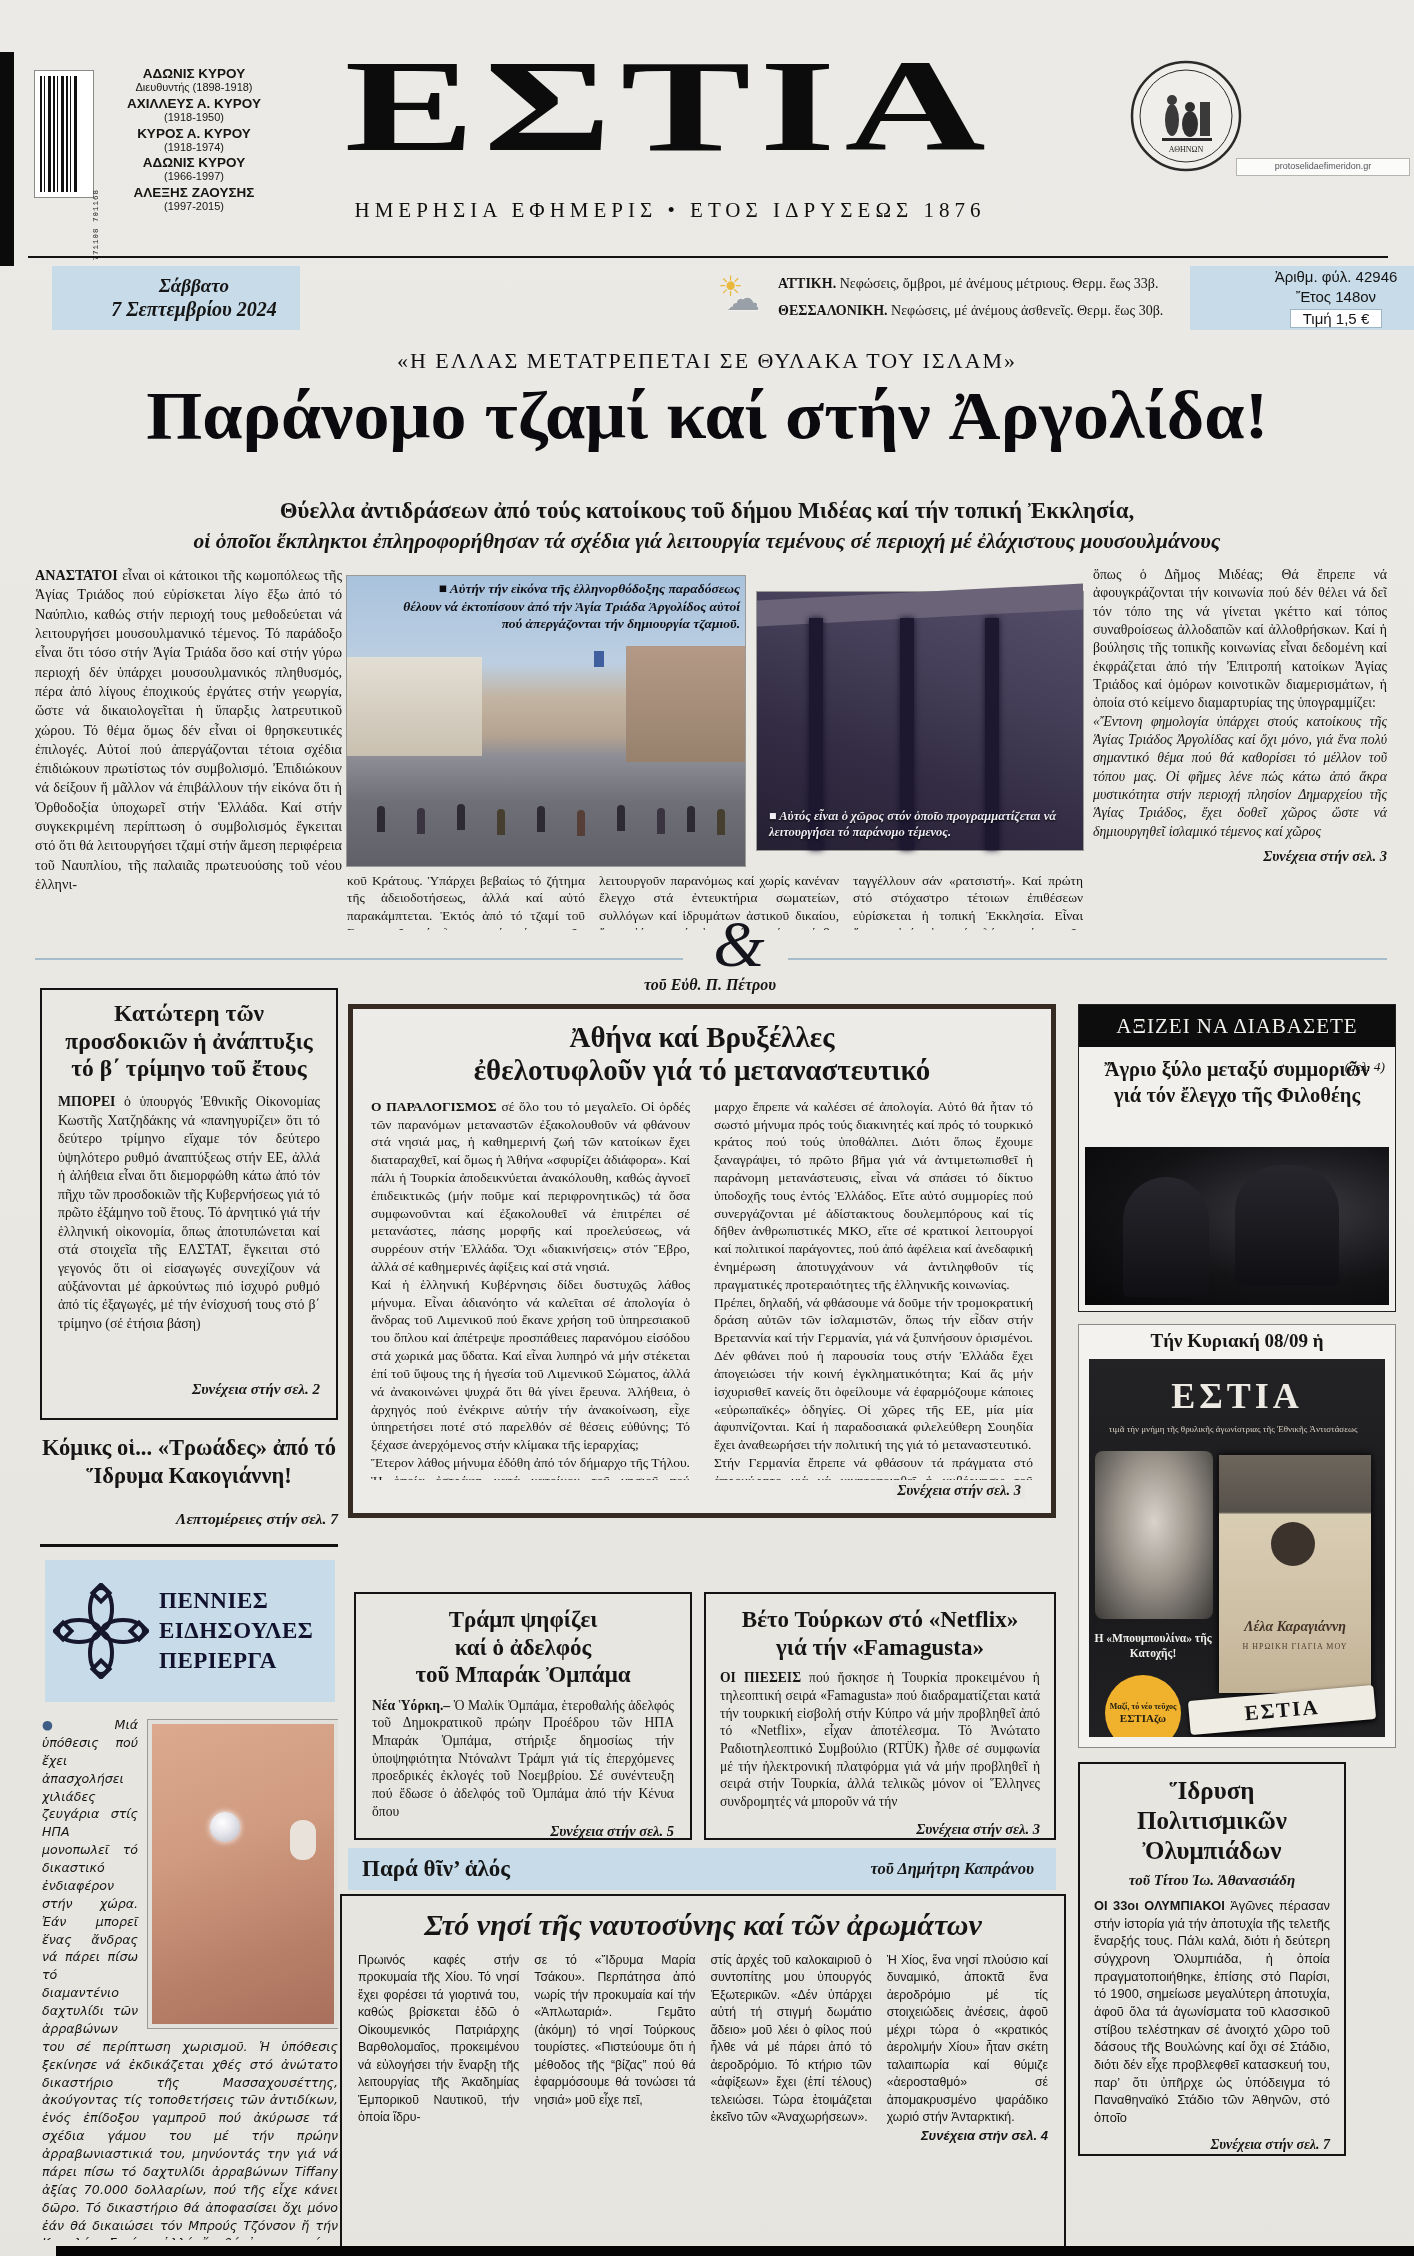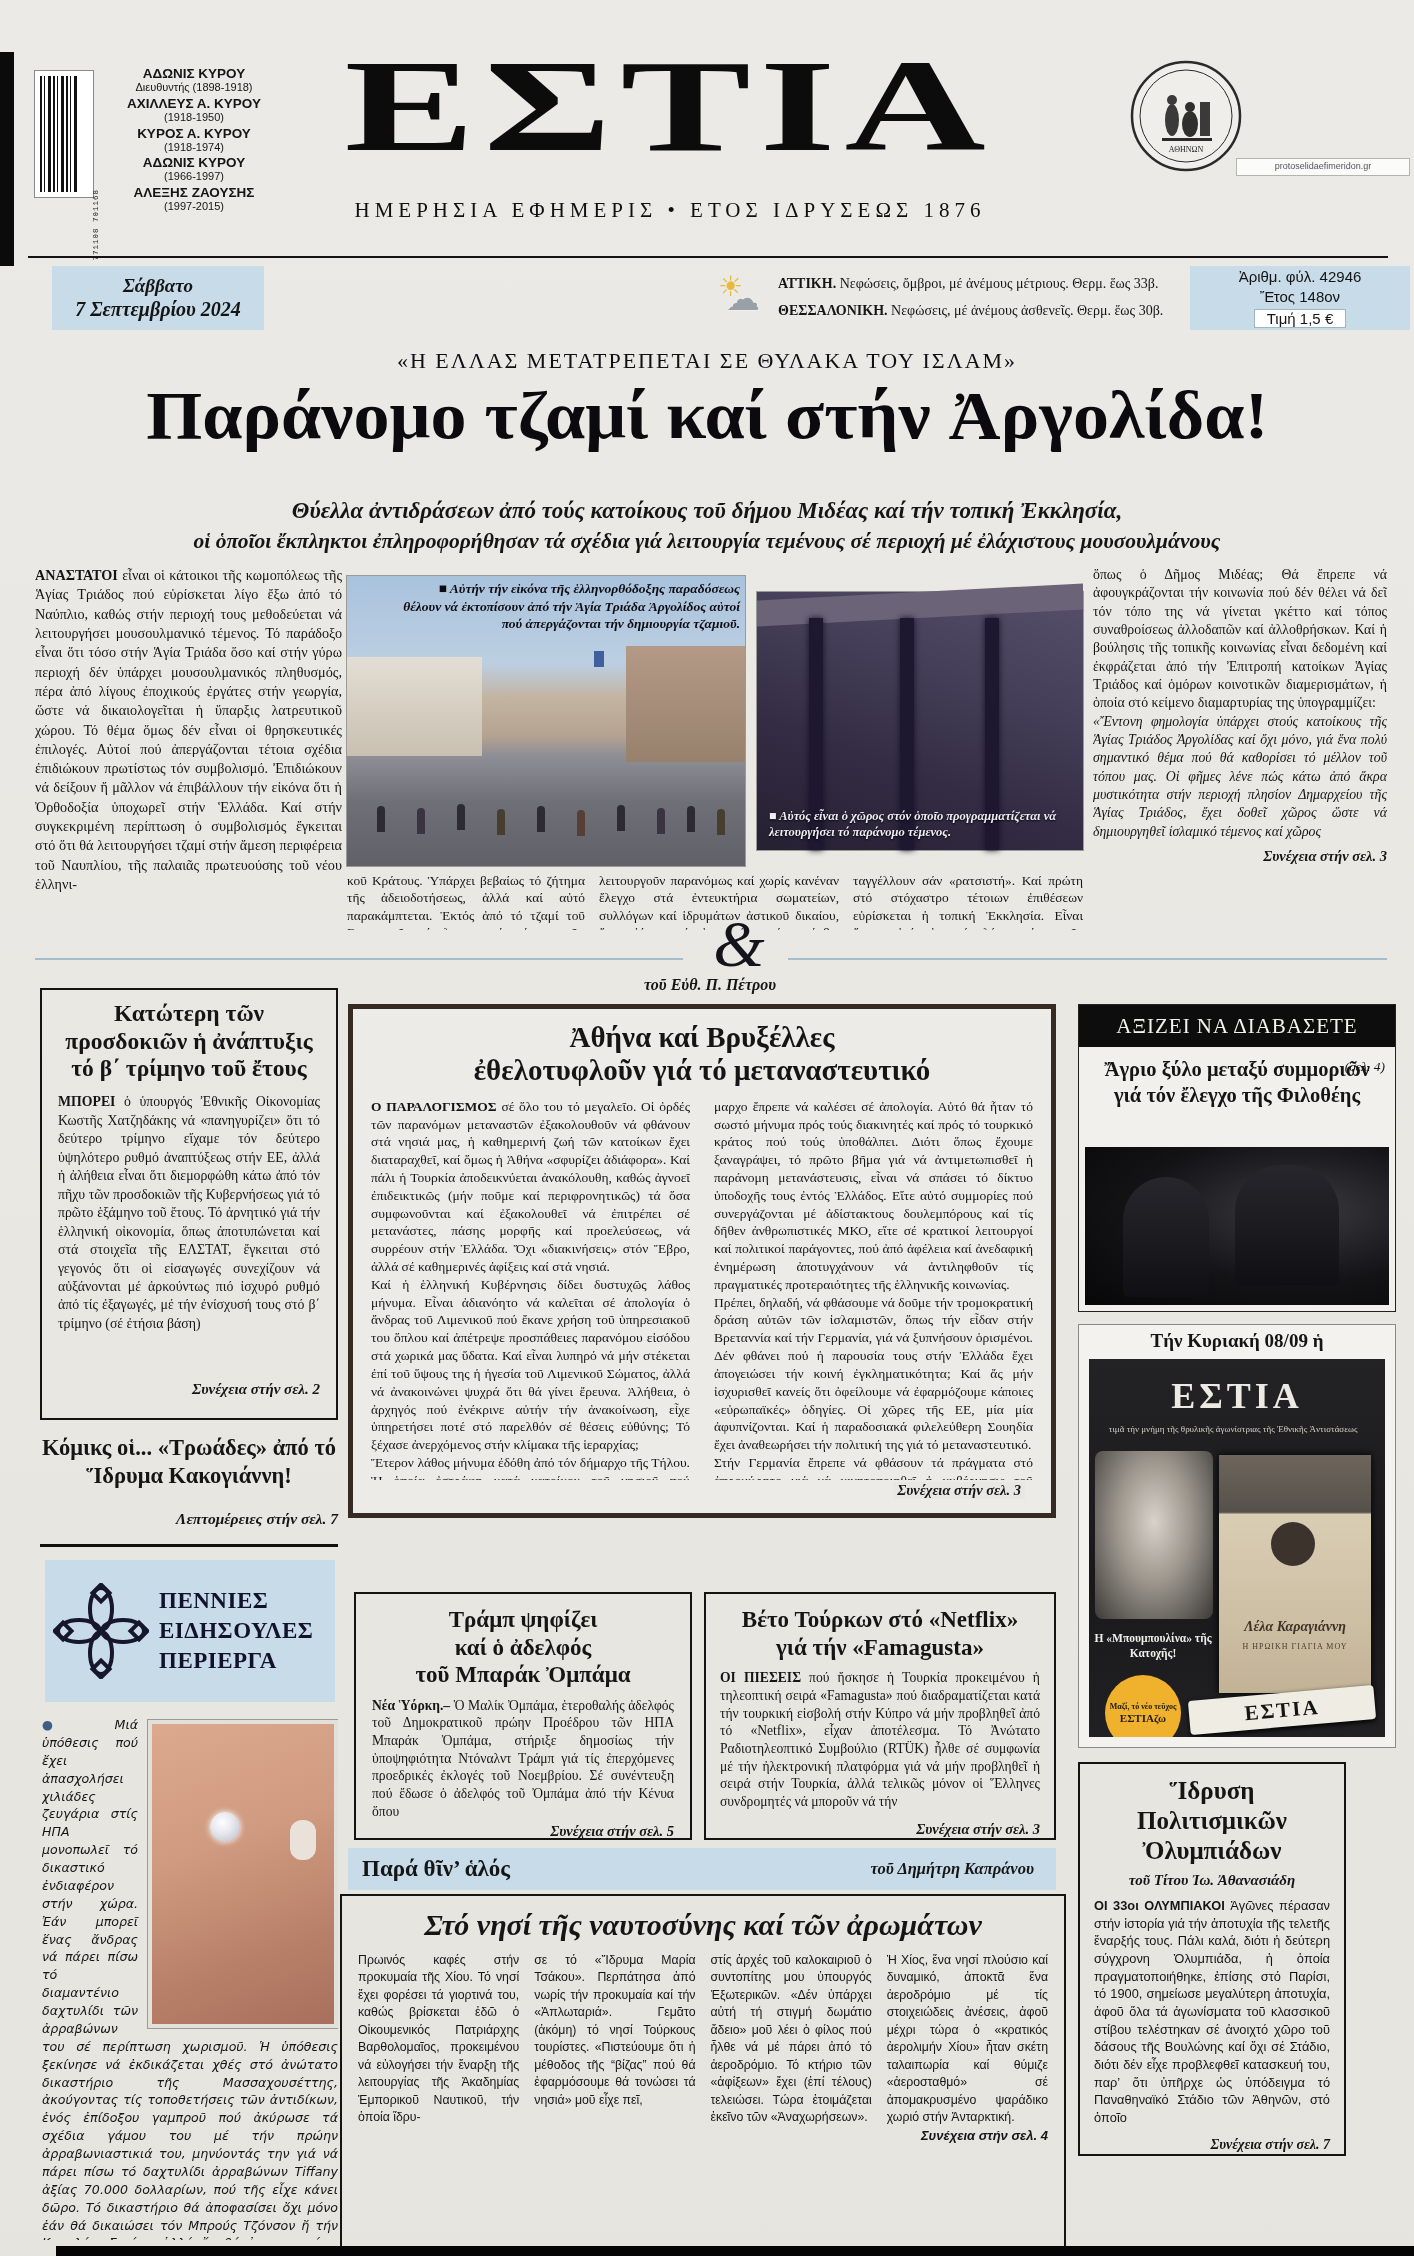--- a/index.html
+++ b/index.html
@@ -24,21 +24,21 @@
   #directors .yr{font-size:11px;line-height:1.15;margin-bottom:2px;}
   #logo{left:150px;top:40px;width:1040px;text-align:center;}
   #logo span{display:inline-block;font-size:132px;font-weight:900;letter-spacing:6px;line-height:1;
     transform:scaleX(1.48);transform-origin:center;color:#0c0c0c;}
   #seal{left:1128px;top:58px;width:116px;height:116px;}
   #watermark{left:1236px;top:158px;width:172px;height:16px;background:#fbfbf9;border:1px solid #b5b5b0;
     font-size:9px;color:#55565c;text-align:center;line-height:15px;font-family:"Liberation Sans",sans-serif;}
   #tagline{left:220px;top:198px;width:900px;text-align:center;font-size:21px;letter-spacing:5px;color:#101010;}
   #toprule{left:28px;top:256px;width:1360px;height:2px;background:#141414;}
   
-  .infobox{top:266px;height:64px;}
+  .infobox{top:266px;height:64px;padding-left:36px;}
   #datebox{left:52px;width:212px;font-style:italic;font-weight:bold;
     display:flex;flex-direction:column;justify-content:center;}
   #datebox .d1{font-size:19px;line-height:1.15;}
   #datebox .d2{font-size:20px;line-height:1.2;}
   #calbox{left:270px;width:438px;font-family:"Liberation Sans",sans-serif;
     display:flex;flex-direction:column;justify-content:center;}
   #calbox div{font-size:12.5px;line-height:1.35;}
   #wicon{left:716px;top:272px;width:56px;height:52px;}
   #wicon .sun{position:absolute;left:2px;top:-2px;font-size:28px;color:#e8b93c;}
   #wicon .cloud{position:absolute;left:10px;top:6px;font-size:34px;color:#9aa0a8;text-shadow:0 0 2px #fff;}
@@ -46,21 +46,21 @@
   #wx div{font-size:14px;line-height:1.95;white-space:nowrap;}
   #wx b{font-weight:bold;text-align:right;}
   #pricebox{left:1190px;width:220px;text-align:center;font-family:"Liberation Sans",sans-serif;
     display:flex;flex-direction:column;justify-content:center;gap:1px;}
   #pricebox .l{font-size:15px;line-height:1.25;}
   #pricebox .pr{margin:1px auto 0;background:#fff;border:1px solid #9fb6c6;padding:0 12px;font-size:15px;}
   
   #kicker{left:0;top:348px;width:1414px;text-align:center;font-size:22px;letter-spacing:2px;color:#101014;}
   #headline{left:0;top:380px;width:1414px;text-align:center;}
   #headline span{display:inline-block;font-size:68px;font-weight:900;line-height:1.05;transform:scaleX(1.06);color:#0b0b0f;}
-  #sub1{left:0;top:498px;width:1414px;text-align:center;font-size:23px;font-style:italic;font-weight:600;}
+  #sub1{left:0;top:498px;width:1414px;text-align:center;font-size:23px;font-weight:600;}
   #sub2{left:0;top:529px;width:1414px;text-align:center;font-size:21.5px;font-style:italic;font-weight:600;}
   #leadcol1{left:35px;top:566px;width:307px;height:364px;font-size:14.2px;line-height:1.36;}
   .photo{box-shadow:0 0 0 1px #9a9a96;}
   #photo1{left:347px;top:576px;width:398px;height:290px;
     background:linear-gradient(180deg,#a9c2dc 0%,#bccfe2 30%,#c3b4a2 42%,#b5a391 55%,#8e8e96 62%,#6f6f78 78%,#606068 100%);}
   #photo1 .bld{position:absolute;left:0;top:28%;width:34%;height:34%;background:linear-gradient(180deg,#e3ded4,#c9c0b0);}
   #photo1 .bld2{position:absolute;right:0;top:24%;width:30%;height:40%;background:linear-gradient(180deg,#b49a86,#97816d);}
   #photo1 .crowd{position:absolute;left:30px;bottom:34px;width:8px;height:26px;background:#2e2a33;border-radius:4px 4px 0 0;
     box-shadow:40px 2px 0 #3a3440,80px -2px 0 #2e2a33,120px 3px 0 #463f30,160px 0 0 #2e2a33,200px 4px 0 #553f36,
     240px -1px 0 #2e2a33,280px 2px 0 #3a3440,310px 0 0 #2e2a33,340px 3px 0 #463f30;}

